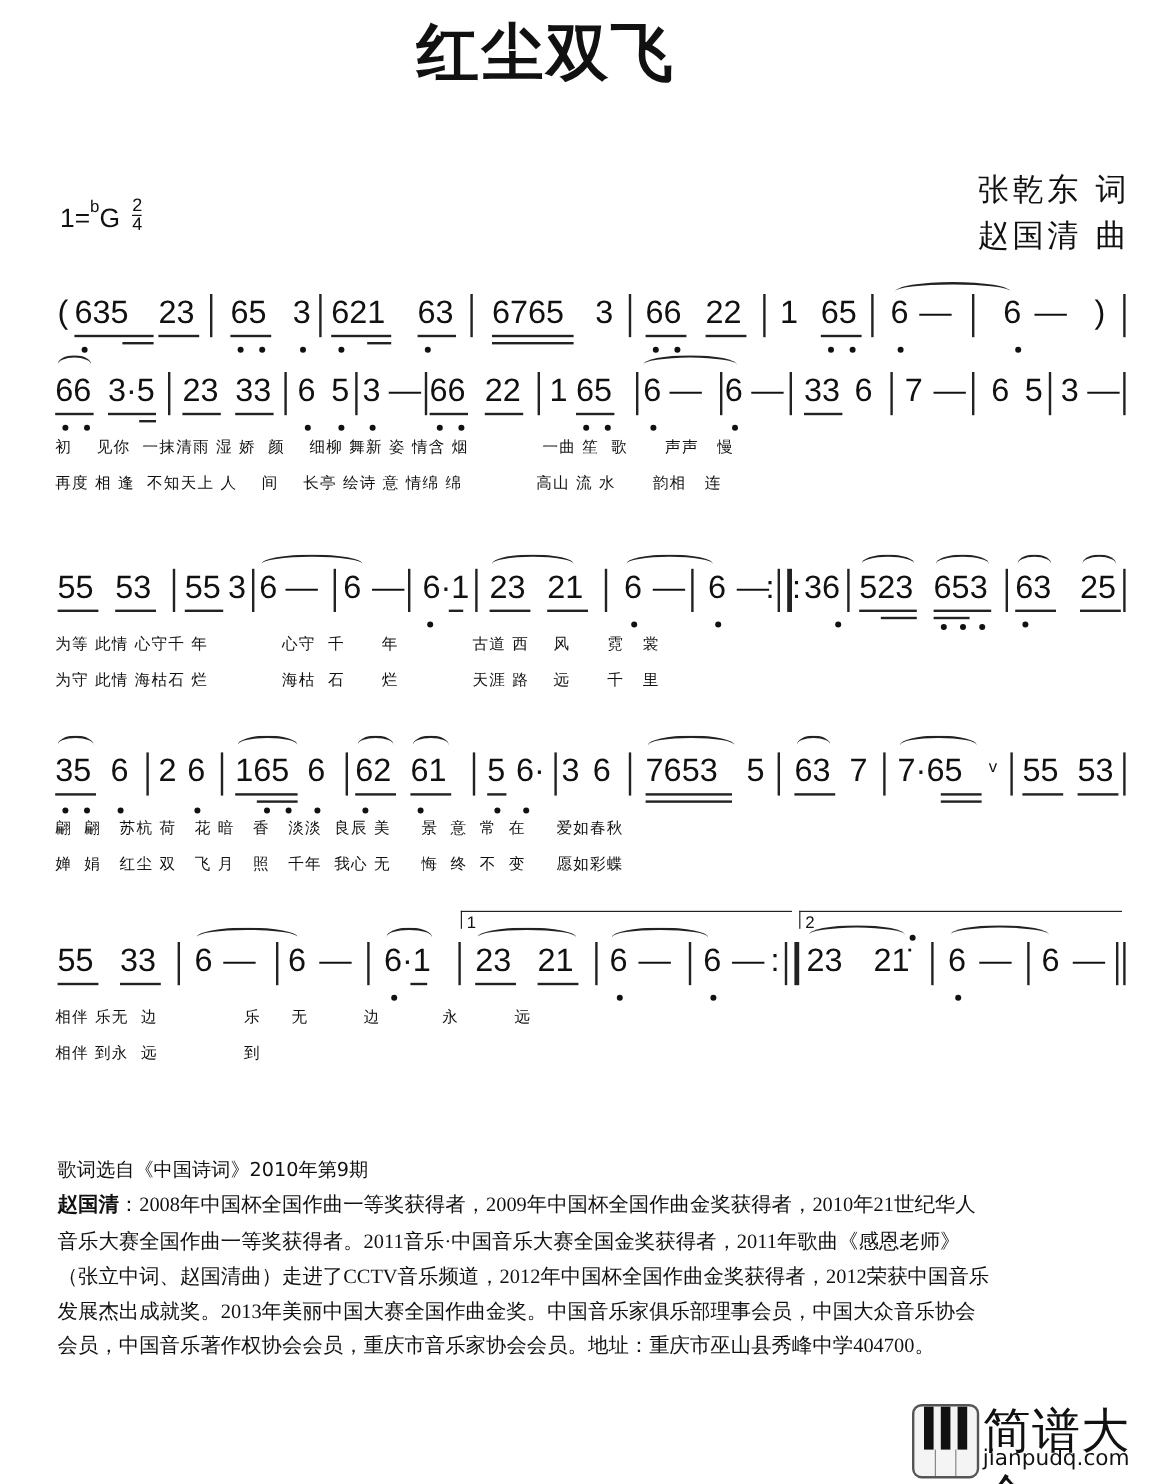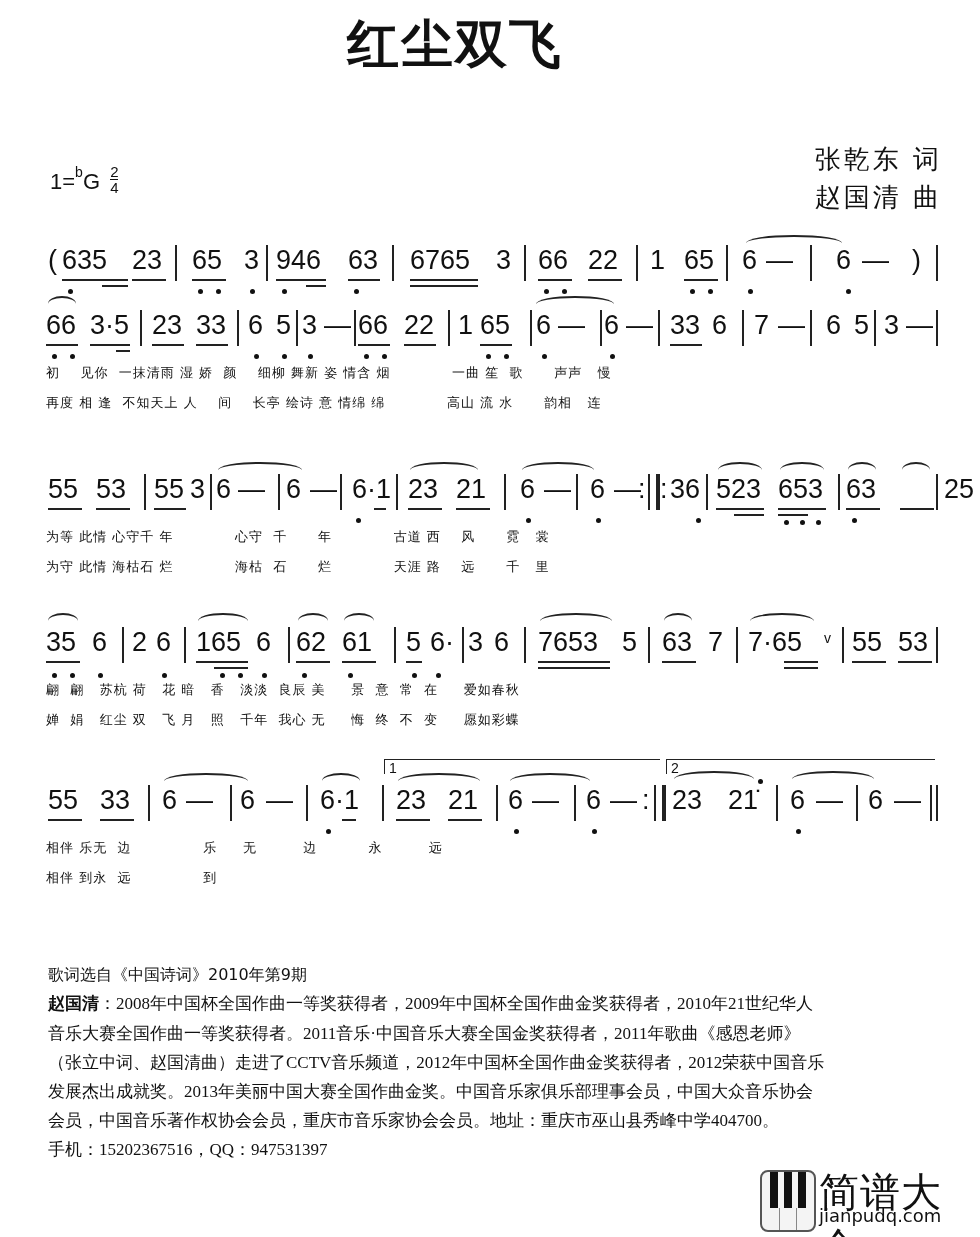--- a/index.html
+++ b/index.html
@@ -49,21 +49,21 @@
 
 <div class="row" style="top:243px">
   <div class="notes">
     <span class="n" style="left:4px">(</span>
     <span class="n" style="left:18px">635</span>
     <span class="n" style="left:88px">23</span>
     <div class="bar" style="left:131px"></div>
     <span class="n" style="left:148px">65</span>
     <span class="n" style="left:200px">3</span>
     <div class="bar" style="left:222px"></div>
-    <span class="n" style="left:232px">946</span>
+    <span class="n" style="left:232px">621</span>
     <span class="n" style="left:304px">63</span>
     <div class="bar" style="left:348px"></div>
     <span class="n" style="left:366px">6765</span>
     <span class="n" style="left:452px">3</span>
     <div class="bar" style="left:480px"></div>
     <span class="n" style="left:494px">66</span>
     <span class="n" style="left:544px">22</span>
     <div class="bar" style="left:592px"></div>
     <span class="n" style="left:606px">1</span>
     <span class="n" style="left:640px">65</span>
@@ -194,21 +194,21 @@
     <span class="n" style="left:570px">—</span>
     <span class="n" style="left:594px">:</span>
     <div class="dbar" style="left:604px"></div>
     <span class="n" style="left:616px">:</span>
     <span class="n" style="left:626px">36</span>
     <div class="bar" style="left:662px"></div>
     <span class="n" style="left:672px">523</span>
     <span class="n" style="left:734px">653</span>
     <div class="bar" style="left:794px"></div>
     <span class="n" style="left:802px">63</span>
-    <span class="n" style="left:900px">25</span>
+    <span class="n" style="left:856px">25</span>
     <div class="bar" style="left:892px"></div>
     <div class="ul" style="left:4px;top:36px;width:34px"></div>
     <div class="ul" style="left:52px;top:36px;width:34px"></div>
     <div class="ul" style="left:110px;top:36px;width:32px"></div>
     <div class="ul" style="left:330px;top:36px;width:12px"></div>
     <div class="ul" style="left:364px;top:36px;width:34px"></div>
     <div class="ul" style="left:412px;top:36px;width:34px"></div>
     <div class="ul" style="left:672px;top:36px;width:48px"></div>
     <div class="ul" style="left:690px;top:42px;width:30px"></div>
     <div class="ul" style="left:734px;top:36px;width:48px"></div>
@@ -362,21 +362,20 @@
   <div class="lyr" style="left:2px;top:86px"><span>相伴</span> <span>到永</span>  <span>远</span>              <span>到</span></div>
 </div>
 
 <div class="footer">
   <div class="src">歌词选自《中国诗词》2010年第9期</div>
   <div><b>赵国清</b><span>：</span><span>2008年中国杯全国作曲一等奖获得者，2009年中国杯全国作曲金奖获得者，2010年21世纪华人</span></div>
   <div>音乐大赛全国作曲一等奖获得者。2011音乐·中国音乐大赛全国金奖获得者，2011年歌曲《感恩老师》</div>
   <div>（张立中词、赵国清曲）走进了CCTV音乐频道，2012年中国杯全国作曲金奖获得者，2012荣获中国音乐</div>
   <div>发展杰出成就奖。2013年美丽中国大赛全国作曲金奖。中国音乐家俱乐部理事会员，中国大众音乐协会</div>
   <div>会员，中国音乐著作权协会会员，重庆市音乐家协会会员。地址：重庆市巫山县秀峰中学404700。</div>
-  <div>手机：15202367516，QQ：947531397</div>
 </div>
 
 <div class="logo">
   <div class="piano">
     <div class="bk" style="left:8px"></div>
     <div class="bk" style="left:22px"></div>
     <div class="bk" style="left:36px"></div>
     <div class="wl" style="left:17px"></div>
     <div class="wl" style="left:34px"></div>
   </div>

